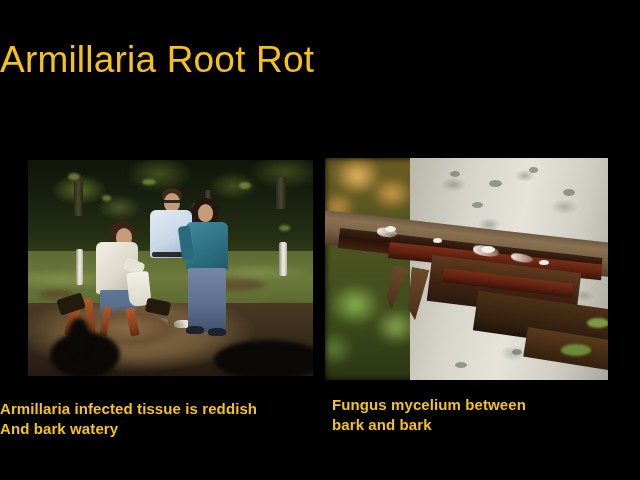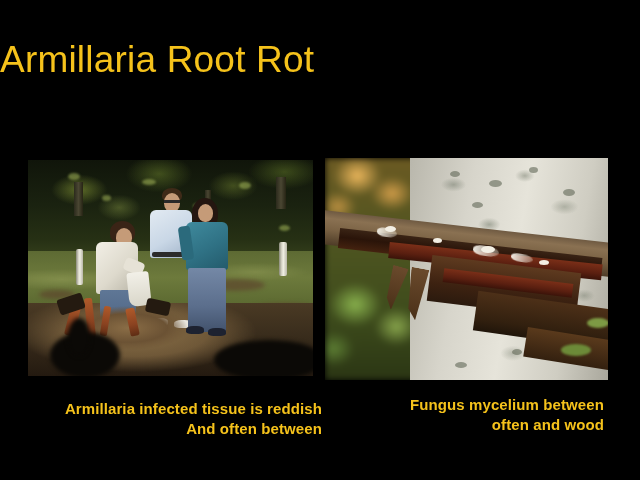--- a/index.html
+++ b/index.html
@@ -204,34 +204,34 @@
     filter: blur(.6px);
   }
   .bark-flake {
     position: absolute;
     background: linear-gradient(180deg, #6a4a2c 0%, #4a3018 100%);
   }
 
   
   .caption {
     position: absolute;
-    text-align: right;
+    text-align: left;
     color: #f5c21b;
     font-weight: bold;
     font-size: 15px;
     line-height: 20px;
     letter-spacing: 0.1px;
   }
   #caption-left {
     left: 0;
     top: 399px;
     width: 322px;
   }
   #caption-right {
-    left: 312px;
+    left: 332px;
     top: 395px;
     width: 292px;
   }
   .caption .line { display: block; white-space: nowrap; }
 </style>
 </head>
 <body>
 
 <div id="slide">
 
@@ -337,21 +337,21 @@
       <div class="bark-red" style="left:118px;top:118px;width:130px;height:14px;transform:rotate(7deg);"></div>
       <div class="bark-flake" style="left:150px;top:142px;width:136px;height:40px;transform:rotate(8deg);background:linear-gradient(180deg,#4d3018 0%,#32200f 70%,#20150a 100%);"></div>
       <div class="bark-flake" style="left:200px;top:176px;width:92px;height:30px;transform:rotate(9deg);background:linear-gradient(180deg,#5a3a1c 0%,#33200f 100%);"></div>
       <div class="layer" style="left:236px;top:186px;width:30px;height:12px;background:#6c8a38;border-radius:50%;filter:blur(1px);"></div>
       <div class="layer" style="left:262px;top:160px;width:22px;height:10px;background:#7d9a44;border-radius:50%;filter:blur(1px);"></div>
     </div>
   </div>
 
   <div class="caption" id="caption-left">
     <span class="line">Armillaria infected tissue is reddish</span>
-    <span class="line">And often between</span>
+    <span class="line">And bark watery</span>
   </div>
 
   <div class="caption" id="caption-right">
     <span class="line">Fungus mycelium between</span>
-    <span class="line">often and wood</span>
+    <span class="line">bark and bark</span>
   </div>
 
 </div>
 
 </body></html>

